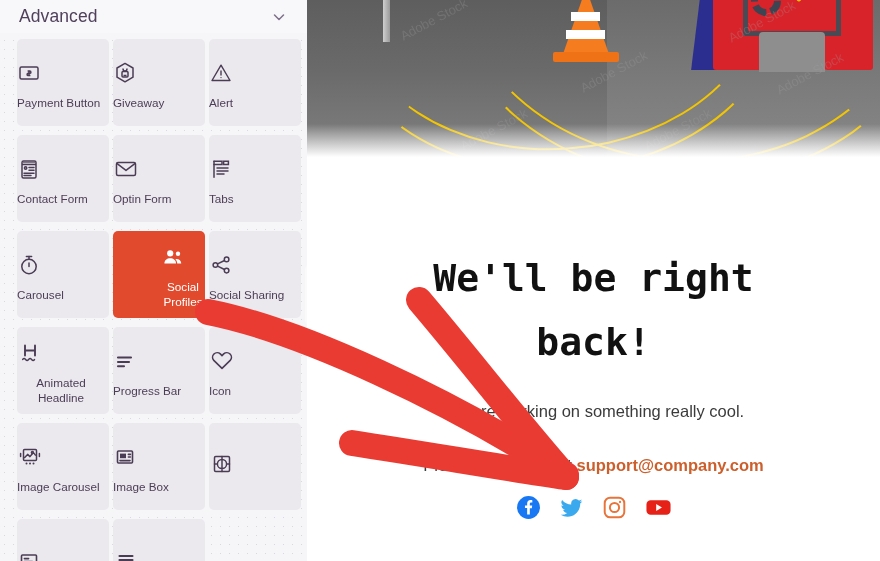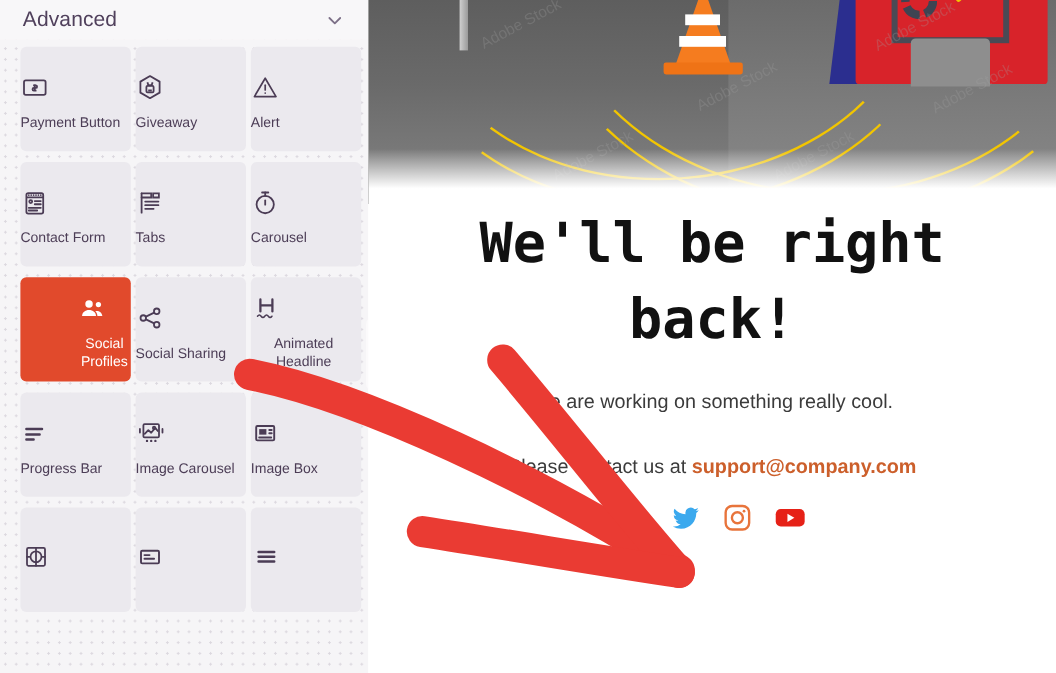--- a/index.html
+++ b/index.html
@@ -147,23 +147,24 @@
     font-size: 13px; font-family: "Liberation Sans", sans-serif;
     transform: rotate(-28deg); white-space: nowrap; pointer-events:none;
   }
   .hero-fade {
     position:absolute; left:0; bottom:0; width:100%; height: 46px;
     background: linear-gradient(180deg, rgba(255,255,255,0) 0%, #ffffff 72%);
   }
 
   #hero-body { position: relative; padding: 0 22px; text-align: center; }
   #headline {
+    margin-top: 76px;
     font-family: "DejaVu Sans Mono", "Liberation Mono", monospace;
     font-weight: bold;
-    font-size: 46px;
+    font-size: 38px;
     line-height: 64px;
     letter-spacing: 0px;
     color: #111111;
     white-space: pre-line;
   }
   #subtext {
     margin-top: 26px;
     font-size: 16.5px; color: #3b3b3b; line-height: 22px;
   }
   #contact-line {
@@ -242,20 +243,29 @@
               <rect x="5" y="4" width="14" height="17" rx="1.5"></rect>
               <path d="M5 7.5h14"></path>
               <path d="M7 5.6h.01M9 5.6h.01M11 5.6h.01M13 5.6h.01M15 5.6h.01M17 5.6h.01" stroke-linecap="round"></path>
               <circle cx="8.6" cy="11" r="1.2"></circle>
               <path d="M12 10.6h5M12 13.2h5M7 16.2h10M7 18.4h7" stroke-linecap="round"></path>
             </svg>
         </span>
         <span class="lb">Contact Form</span>
       </div>
 
+      <div class="tile">
+        <span class="ic">
+          <svg width="26" height="26" viewBox="0 0 26 26" fill="none" stroke="currentColor" stroke-width="1.5" stroke-linejoin="round">
+              <rect x="3.5" y="6.5" width="19" height="13" rx="1.5"></rect>
+              <path d="M3.8 7.4 L13 14.4 L22.2 7.4"></path>
+            </svg>
+        </span>
+        <span class="lb">Optin Form</span>
+      </div>
 
       <div class="tile">
         <span class="ic">
           <svg width="24" height="24" viewBox="0 0 24 24" fill="none" stroke="currentColor" stroke-width="1.5" stroke-linecap="round">
               <path d="M5 4.2v16"></path>
               <path d="M5 4.2h8v3.4H5"></path>
               <path d="M14.6 4.2h4.8v3.4h-4.8z"></path>
               <path d="M8 11h11M8 14h11M8 17h7"></path>
             </svg>
         </span>
@@ -310,20 +320,28 @@
 
       <div class="tile">
         <span class="ic">
           <svg width="24" height="24" viewBox="0 0 24 24" fill="none" stroke="currentColor" stroke-width="2.1" stroke-linecap="round">
               <path d="M5 8.5h13M5 13h11M5 17.2h6"></path>
             </svg>
         </span>
         <span class="lb">Progress Bar</span>
       </div>
 
+      <div class="tile">
+        <span class="ic">
+          <svg width="26" height="26" viewBox="0 0 26 26" fill="none" stroke="currentColor" stroke-width="1.6" stroke-linejoin="round">
+              <path d="M13 20.4 L4.8 12.4a4.6 4.6 0 016.5-6.5L13 7.6l1.7-1.7a4.6 4.6 0 016.5 6.5z"></path>
+            </svg>
+        </span>
+        <span class="lb">Icon</span>
+      </div>
 
 
       <div class="tile">
         <span class="ic">
           <svg width="26" height="26" viewBox="0 0 26 26" fill="none" stroke="currentColor" stroke-width="1.5" stroke-linejoin="round">
               <rect x="6.5" y="5.5" width="13" height="11" rx="1"></rect>
               <path d="M7.2 14 L10.6 10.4 L13 12.6 L16.4 8.6 L18.8 11.6"></path>
               <circle cx="15.4" cy="8.6" r="1"></circle>
               <path d="M3.6 9.5v3M22.4 9.5v3" stroke-linecap="round"></path>
               <path d="M9.5 19.4h.01M13 19.4h.01M16.5 19.4h.01" stroke-linecap="round" stroke-width="2"></path>

